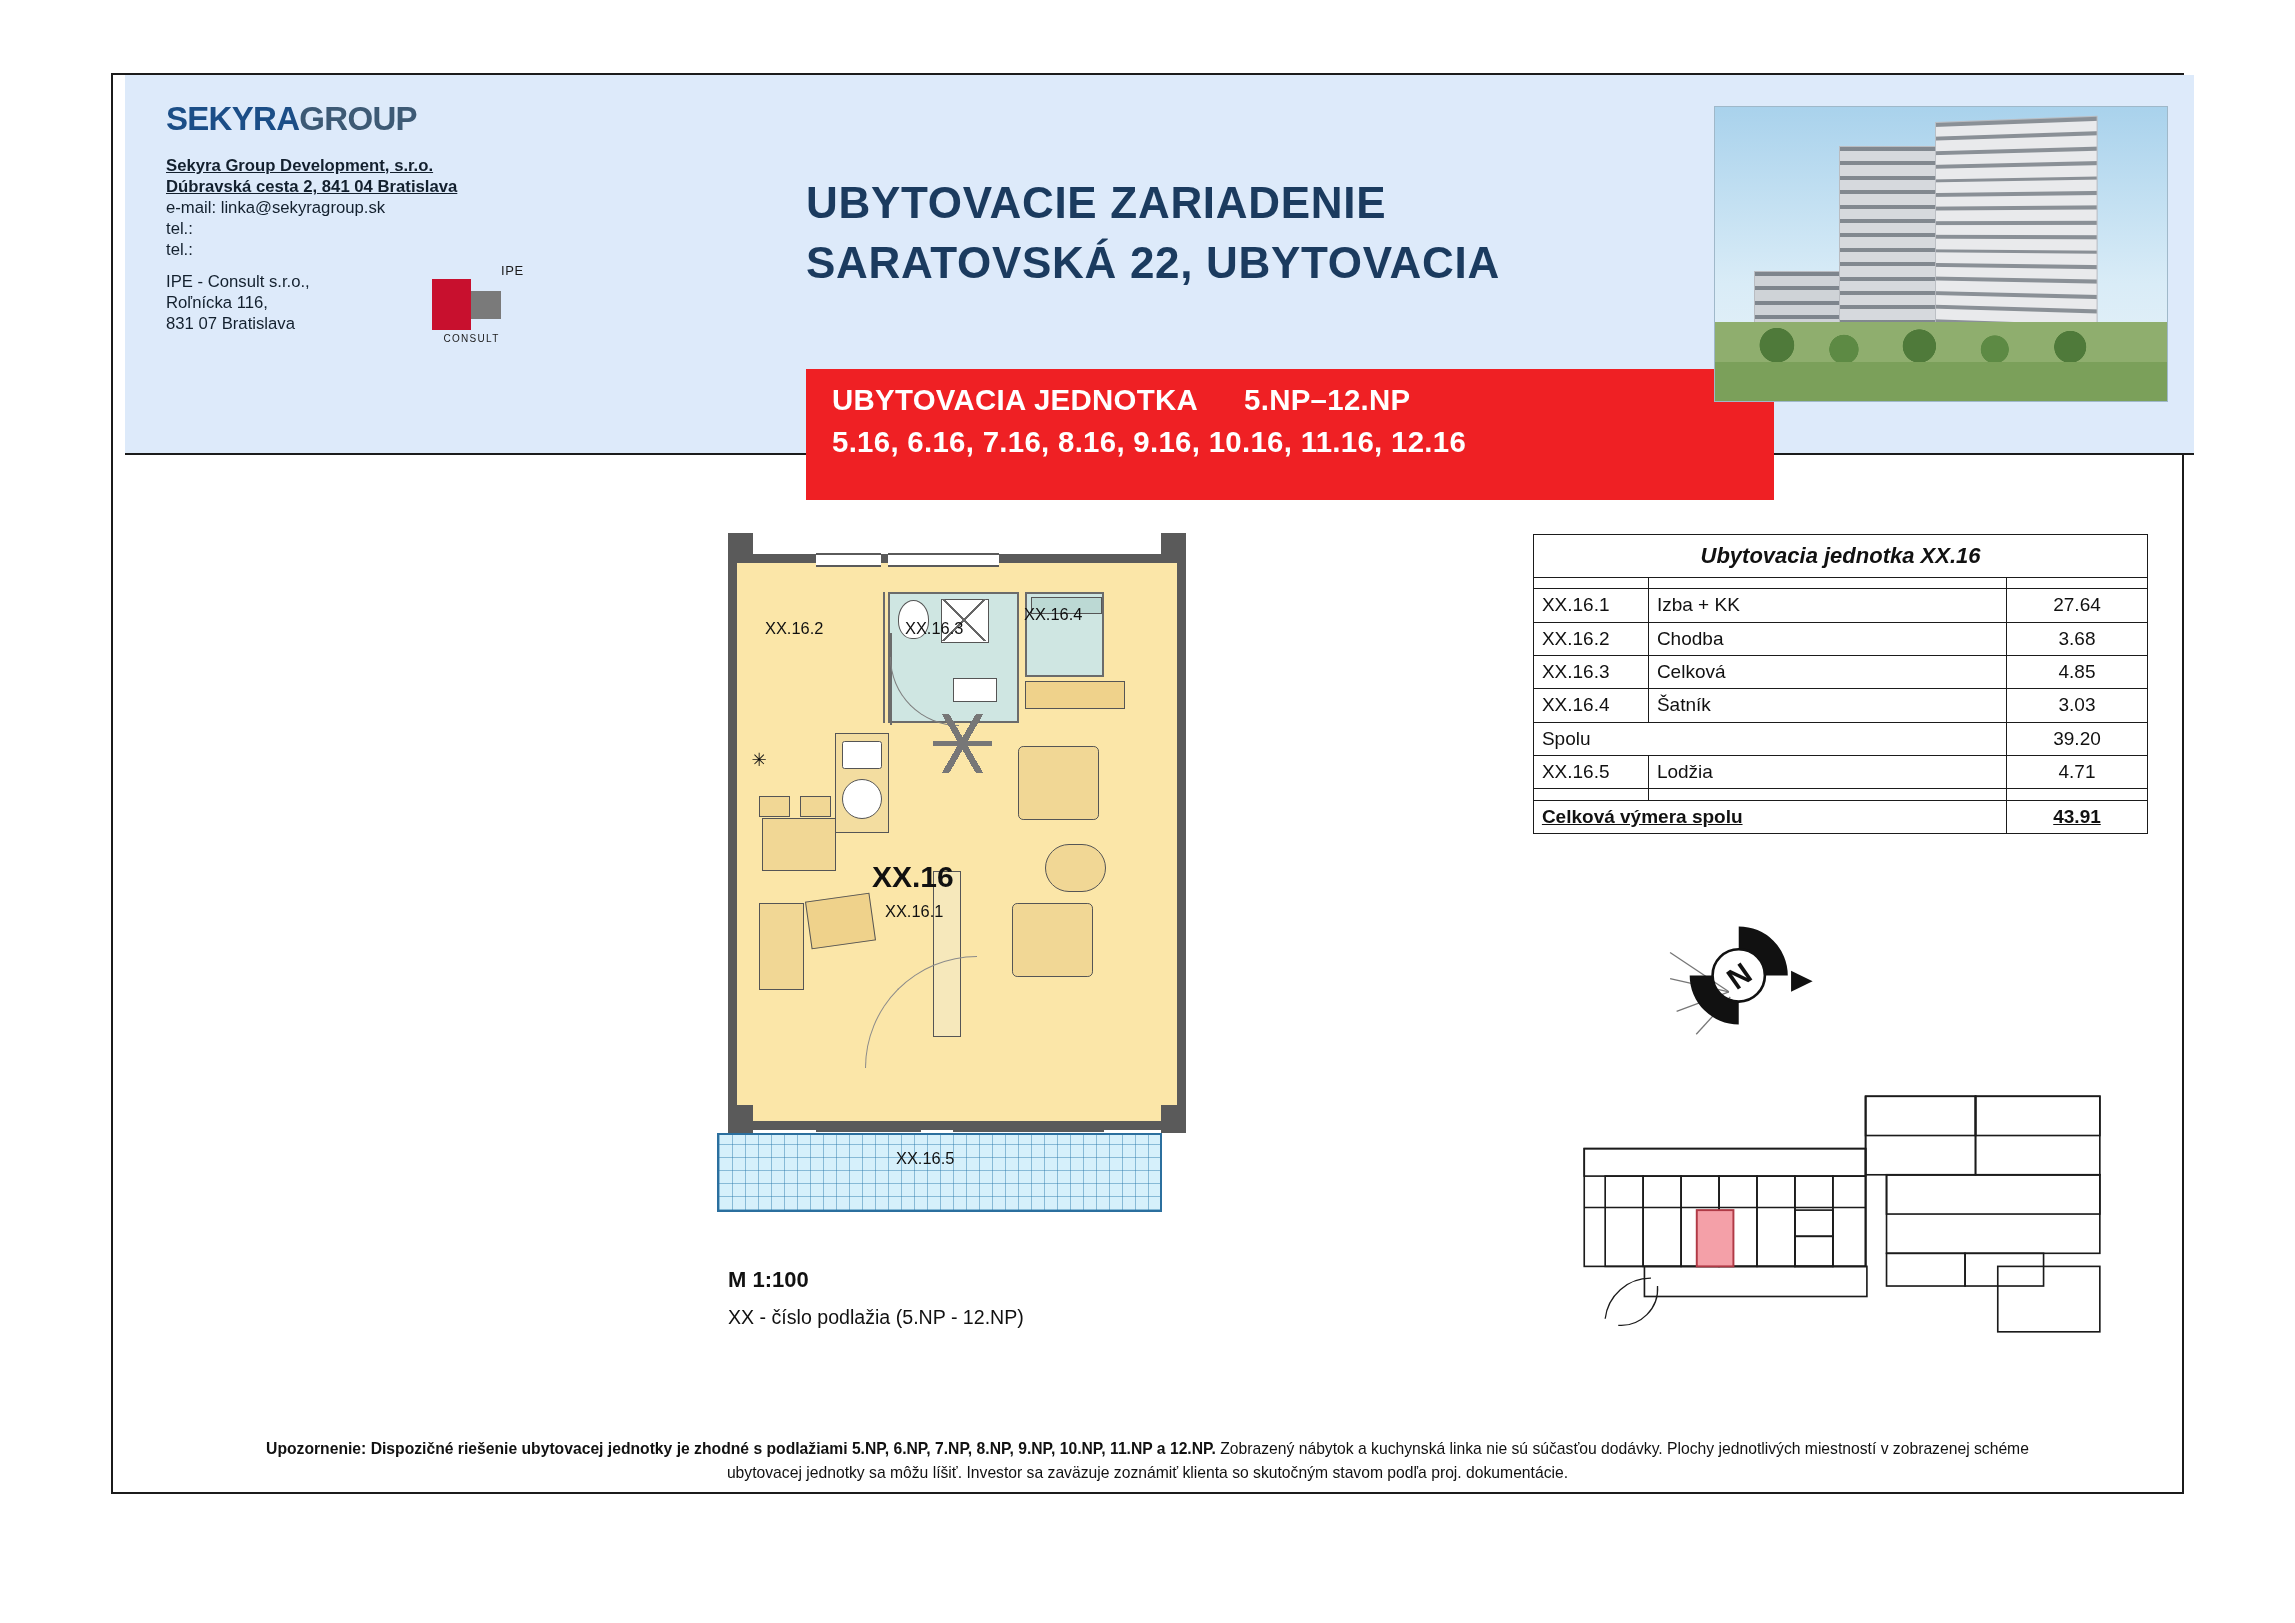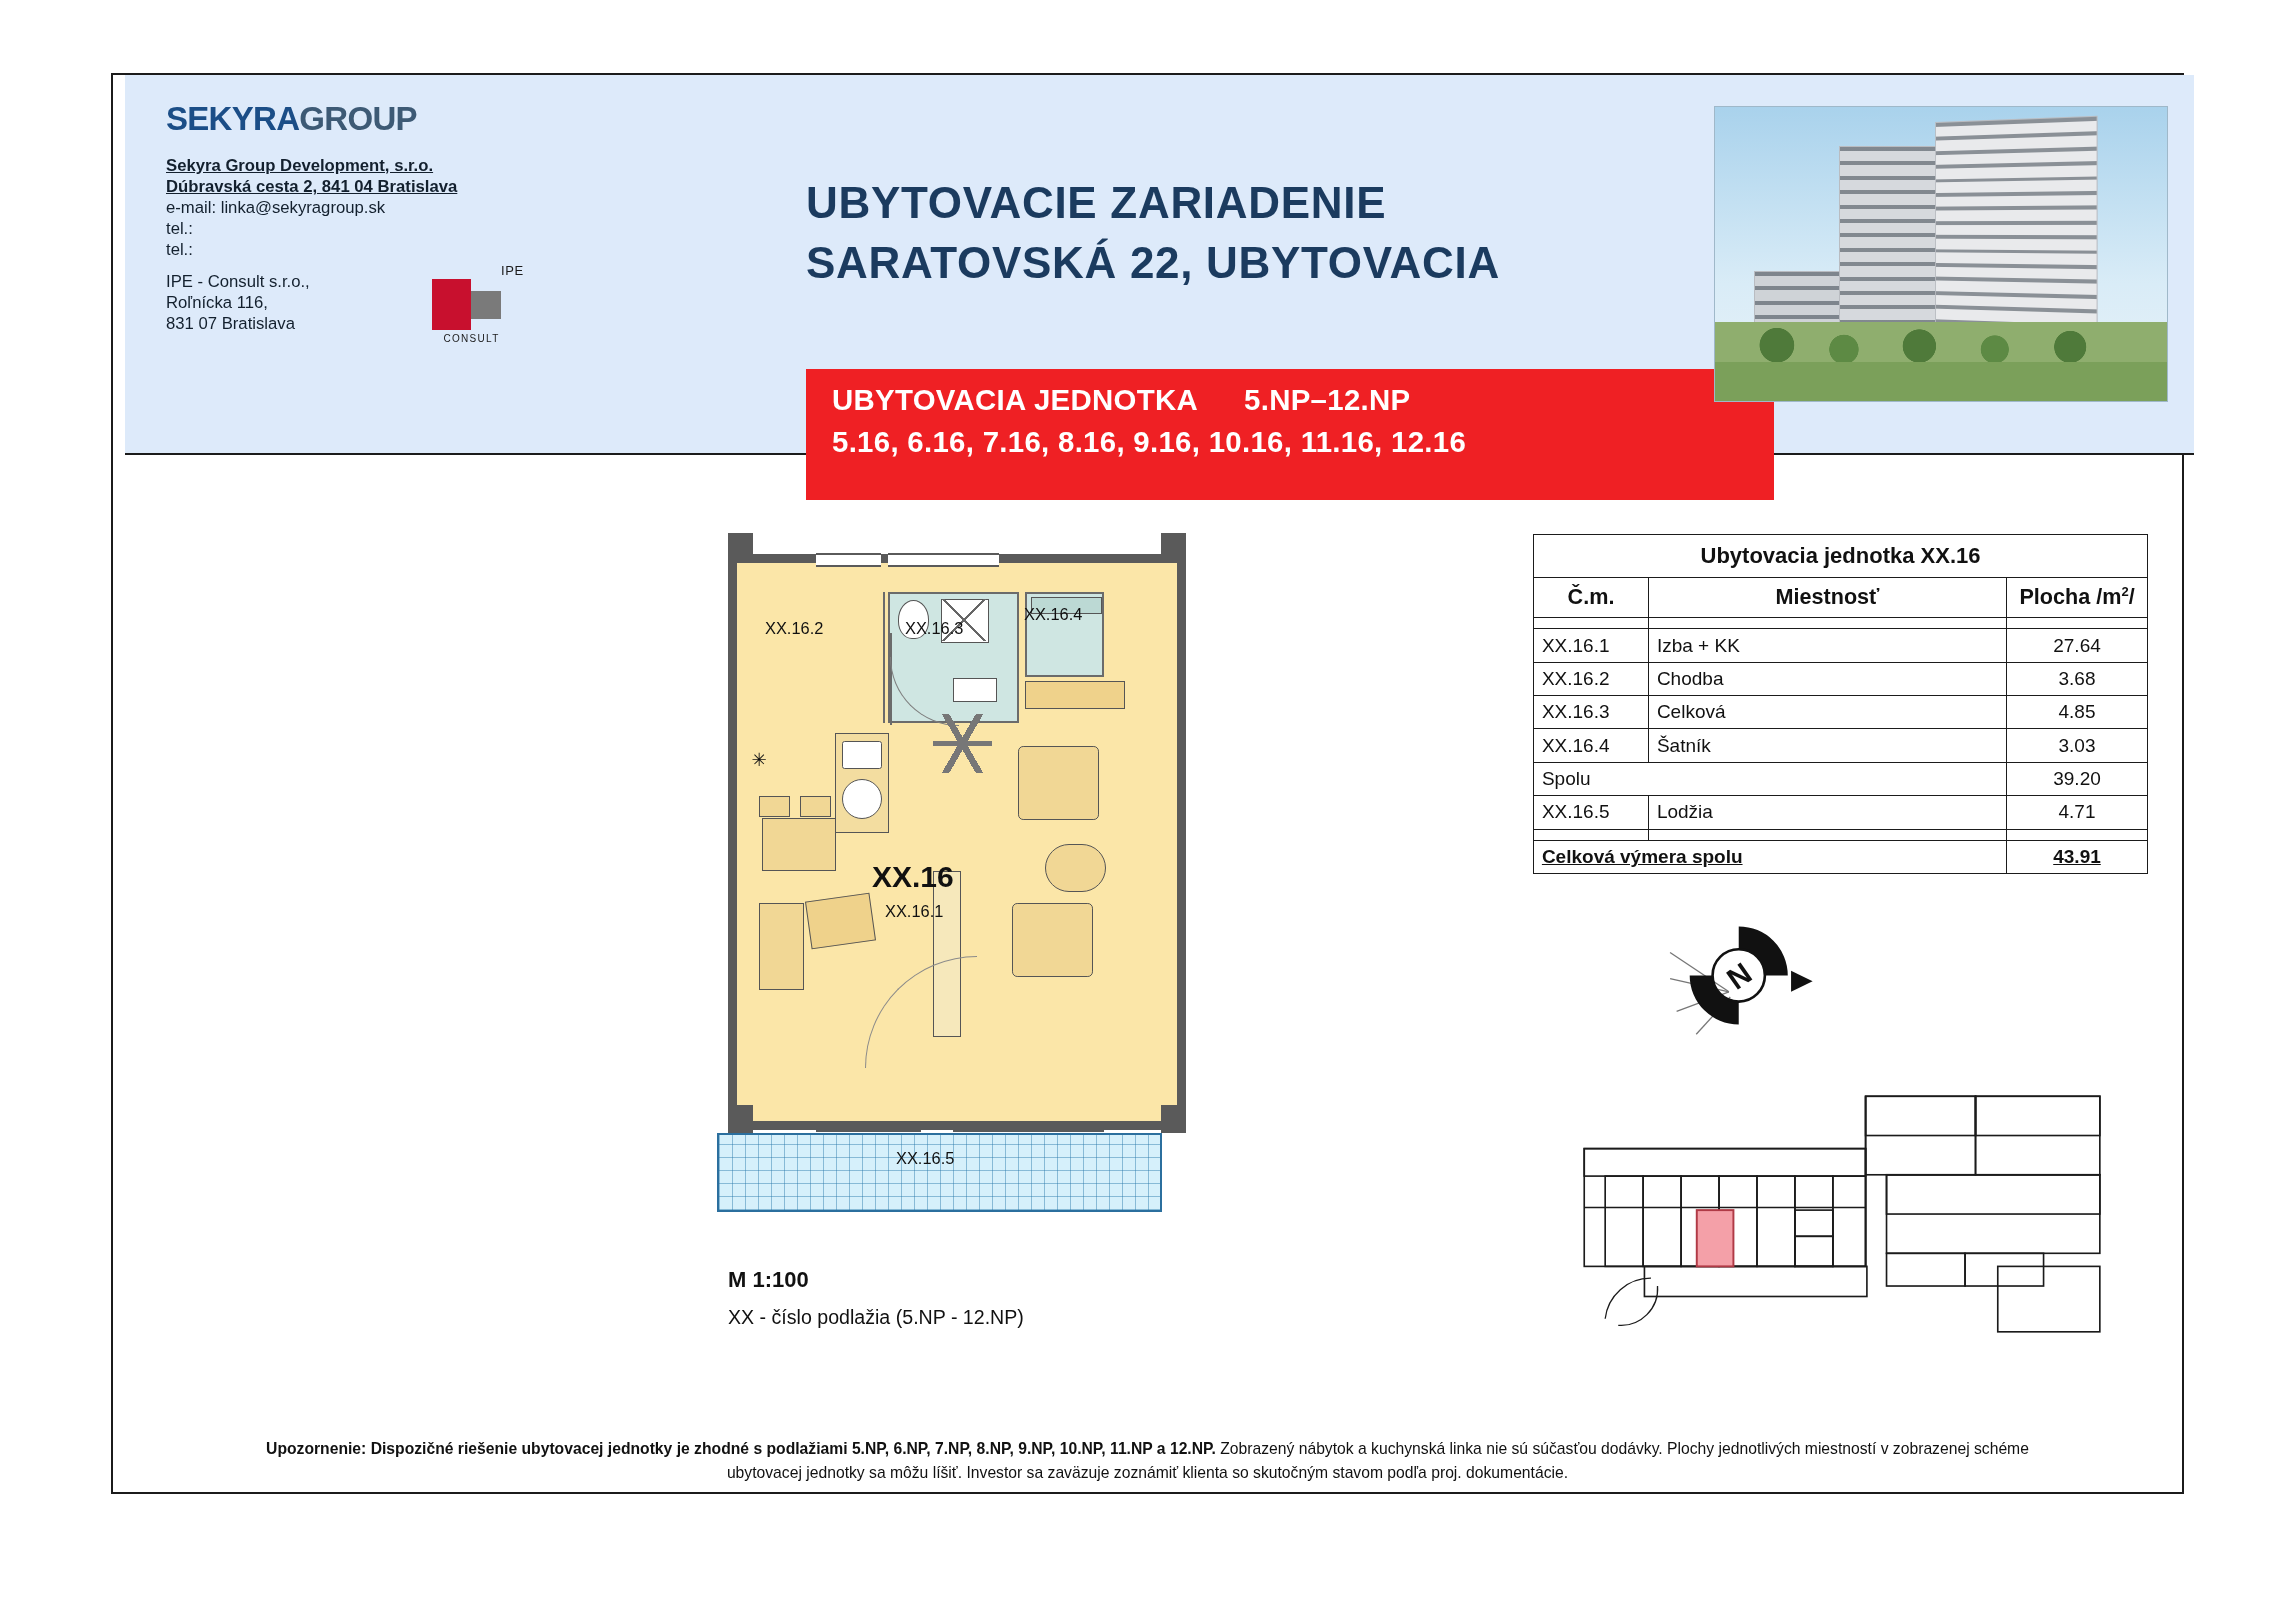--- a/index.html
+++ b/index.html
@@ -250,20 +250,21 @@
   table.areas td, table.areas th {
     border: 1.3px solid #1b1b1b;
     padding: 5.2px 7.9px;
     box-sizing:border-box;
   }
   table.areas .thead th {
     font-size: 22px;
     font-weight: bold;
     text-align: center;
     padding: 7.9px 0;
+    font-style: italic;
   }
   table.areas .hrow th {
     font-size: 21.6px;
     font-weight: bold;
     text-align: center;
     padding: 6.5px 0;
   }
   .c-code { width: 115px; text-align: left; }
   .c-room { text-align: left; }
   .c-area { width: 141px; text-align: center; }
@@ -428,25 +429,20 @@
 
       <div class="scale-txt">M 1:100</div>
       <div class="scale-sub">XX - číslo podlažia (5.NP - 12.NP)</div>
     </div>
 
     <div class="table-wrap">
       <table class="areas">
         <tbody>
             <tr class="thead">
           <th colspan="3">Ubytovacia jednotka XX.16</th>
-        </tr>
-        <tr class="hrow">
-          <th class="c-code" style="text-align:center">Č.m.</th>
-          <th class="c-room" style="text-align:center">Miestnosť</th>
-          <th class="c-area">Plocha /m<sup style="font-size:13px">2</sup>/</th>
         </tr>
         <tr class="spacer-row">
               <td></td>
               <td></td>
               <td></td>
             </tr>
         <tr>
           <td class="c-code">XX.16.1</td>
           <td class="c-room">Izba + KK</td>
           <td class="c-area">27.64</td>

